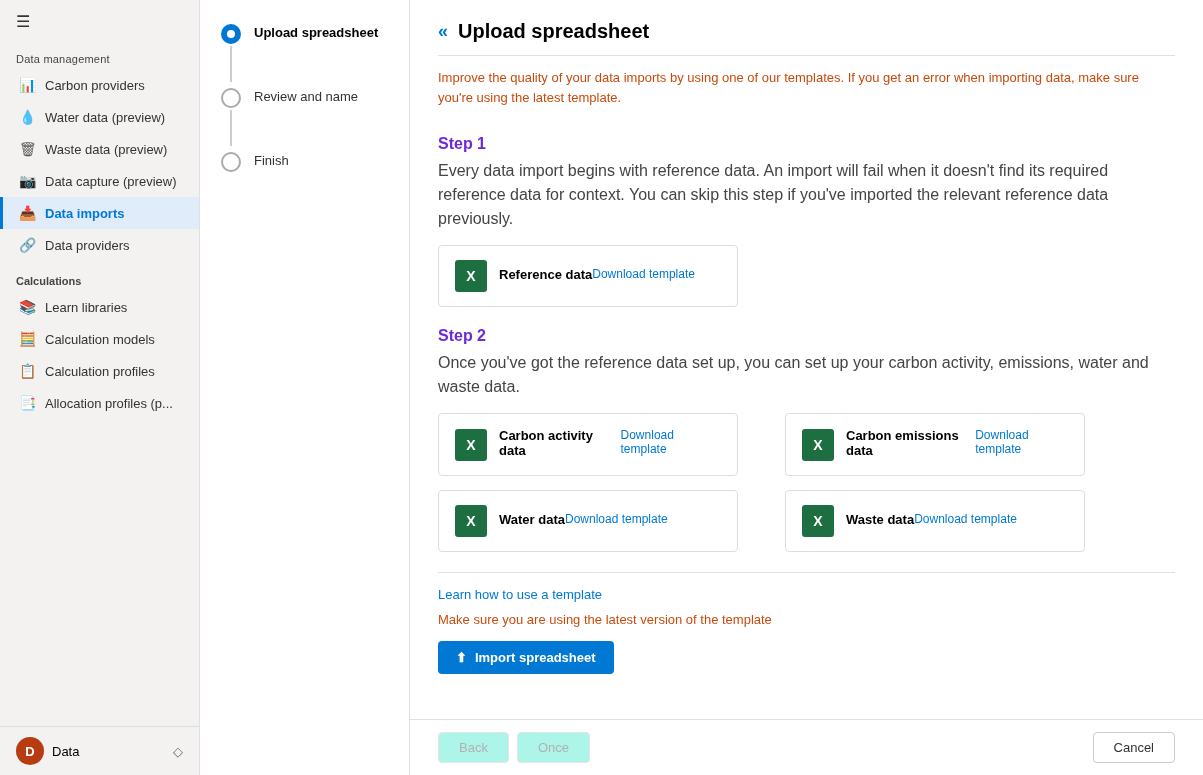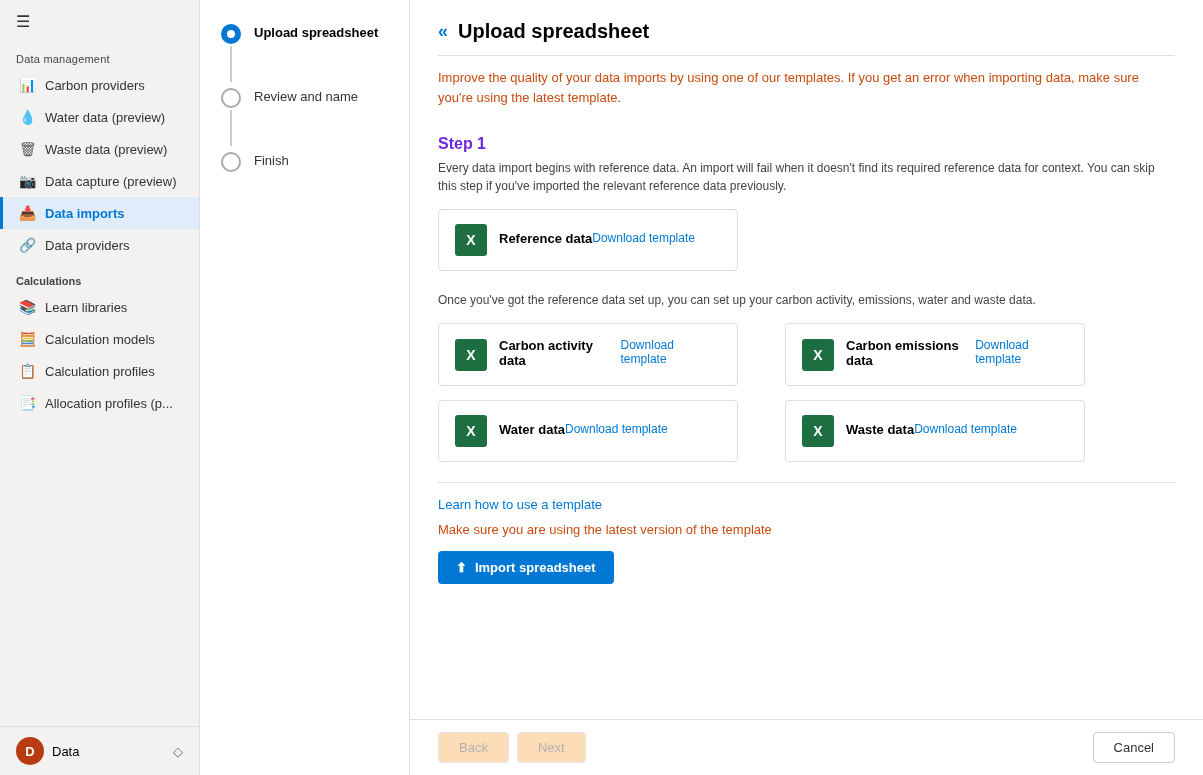--- a/index.html
+++ b/index.html
@@ -178,21 +178,21 @@
       line-height: 1.5;
       margin-bottom: 28px;
     }
     .step-section-title {
       font-size: 16px;
       font-weight: 600;
       color: #6d28d9;
       margin-bottom: 6px;
     }
     .step-section-desc {
-      font-size: 12px;
+      font-size: 16px;
       color: #444;
       line-height: 1.5;
       margin-bottom: 14px;
     }
 
     
     .cards-single {
       display: flex;
       gap: 16px;
       margin-bottom: 20px;
@@ -279,21 +279,21 @@
       display: flex;
       align-items: center;
       gap: 8px;
     }
     .footer-btn {
       padding: 7px 20px;
       border-radius: 4px;
       font-size: 13px;
       cursor: pointer;
       border: 1px solid #ccc;
-      background: #fdba74;
+      background: #5eead4;
       color: #666;
     }
     .footer-btn.cancel-btn {
       margin-left: auto;
       background: white;
       color: #333;
     }
     .footer-btn.disabled {
       opacity: 0.5;
       cursor: not-allowed;
@@ -406,20 +406,21 @@
       <div class="data-card">
         <div class="excel-icon">X</div>
         <div class="card-text">
           <span class="card-title">Reference data</span>
           <a class="card-link">Download template</a>
         </div>
       </div>
     </div>
 
     
+    <div class="step-section-title">Step 2</div>
     <p class="step-section-desc">Once you've got the reference data set up, you can set up your carbon activity, emissions, water and waste data.</p>
 
     <div class="cards-grid">
       <div class="data-card">
         <div class="excel-icon">X</div>
         <div class="card-text">
           <span class="card-title">Carbon activity data</span>
           <a class="card-link">Download template</a>
         </div>
       </div>
@@ -452,16 +453,16 @@
     <p class="warning-text">Make sure you are using the latest version of the template</p>
 
     <button class="import-btn">
       <span>⬆</span>
       <span>Import spreadsheet</span>
     </button>
   </div>
 
   <div class="main-footer">
     <button class="footer-btn disabled">Back</button>
-    <button class="footer-btn disabled">Next</button>
+    <button class="footer-btn disabled">Once</button>
     <button class="footer-btn cancel-btn">Cancel</button>
   </div>
 </div>
 
 </body></html>

